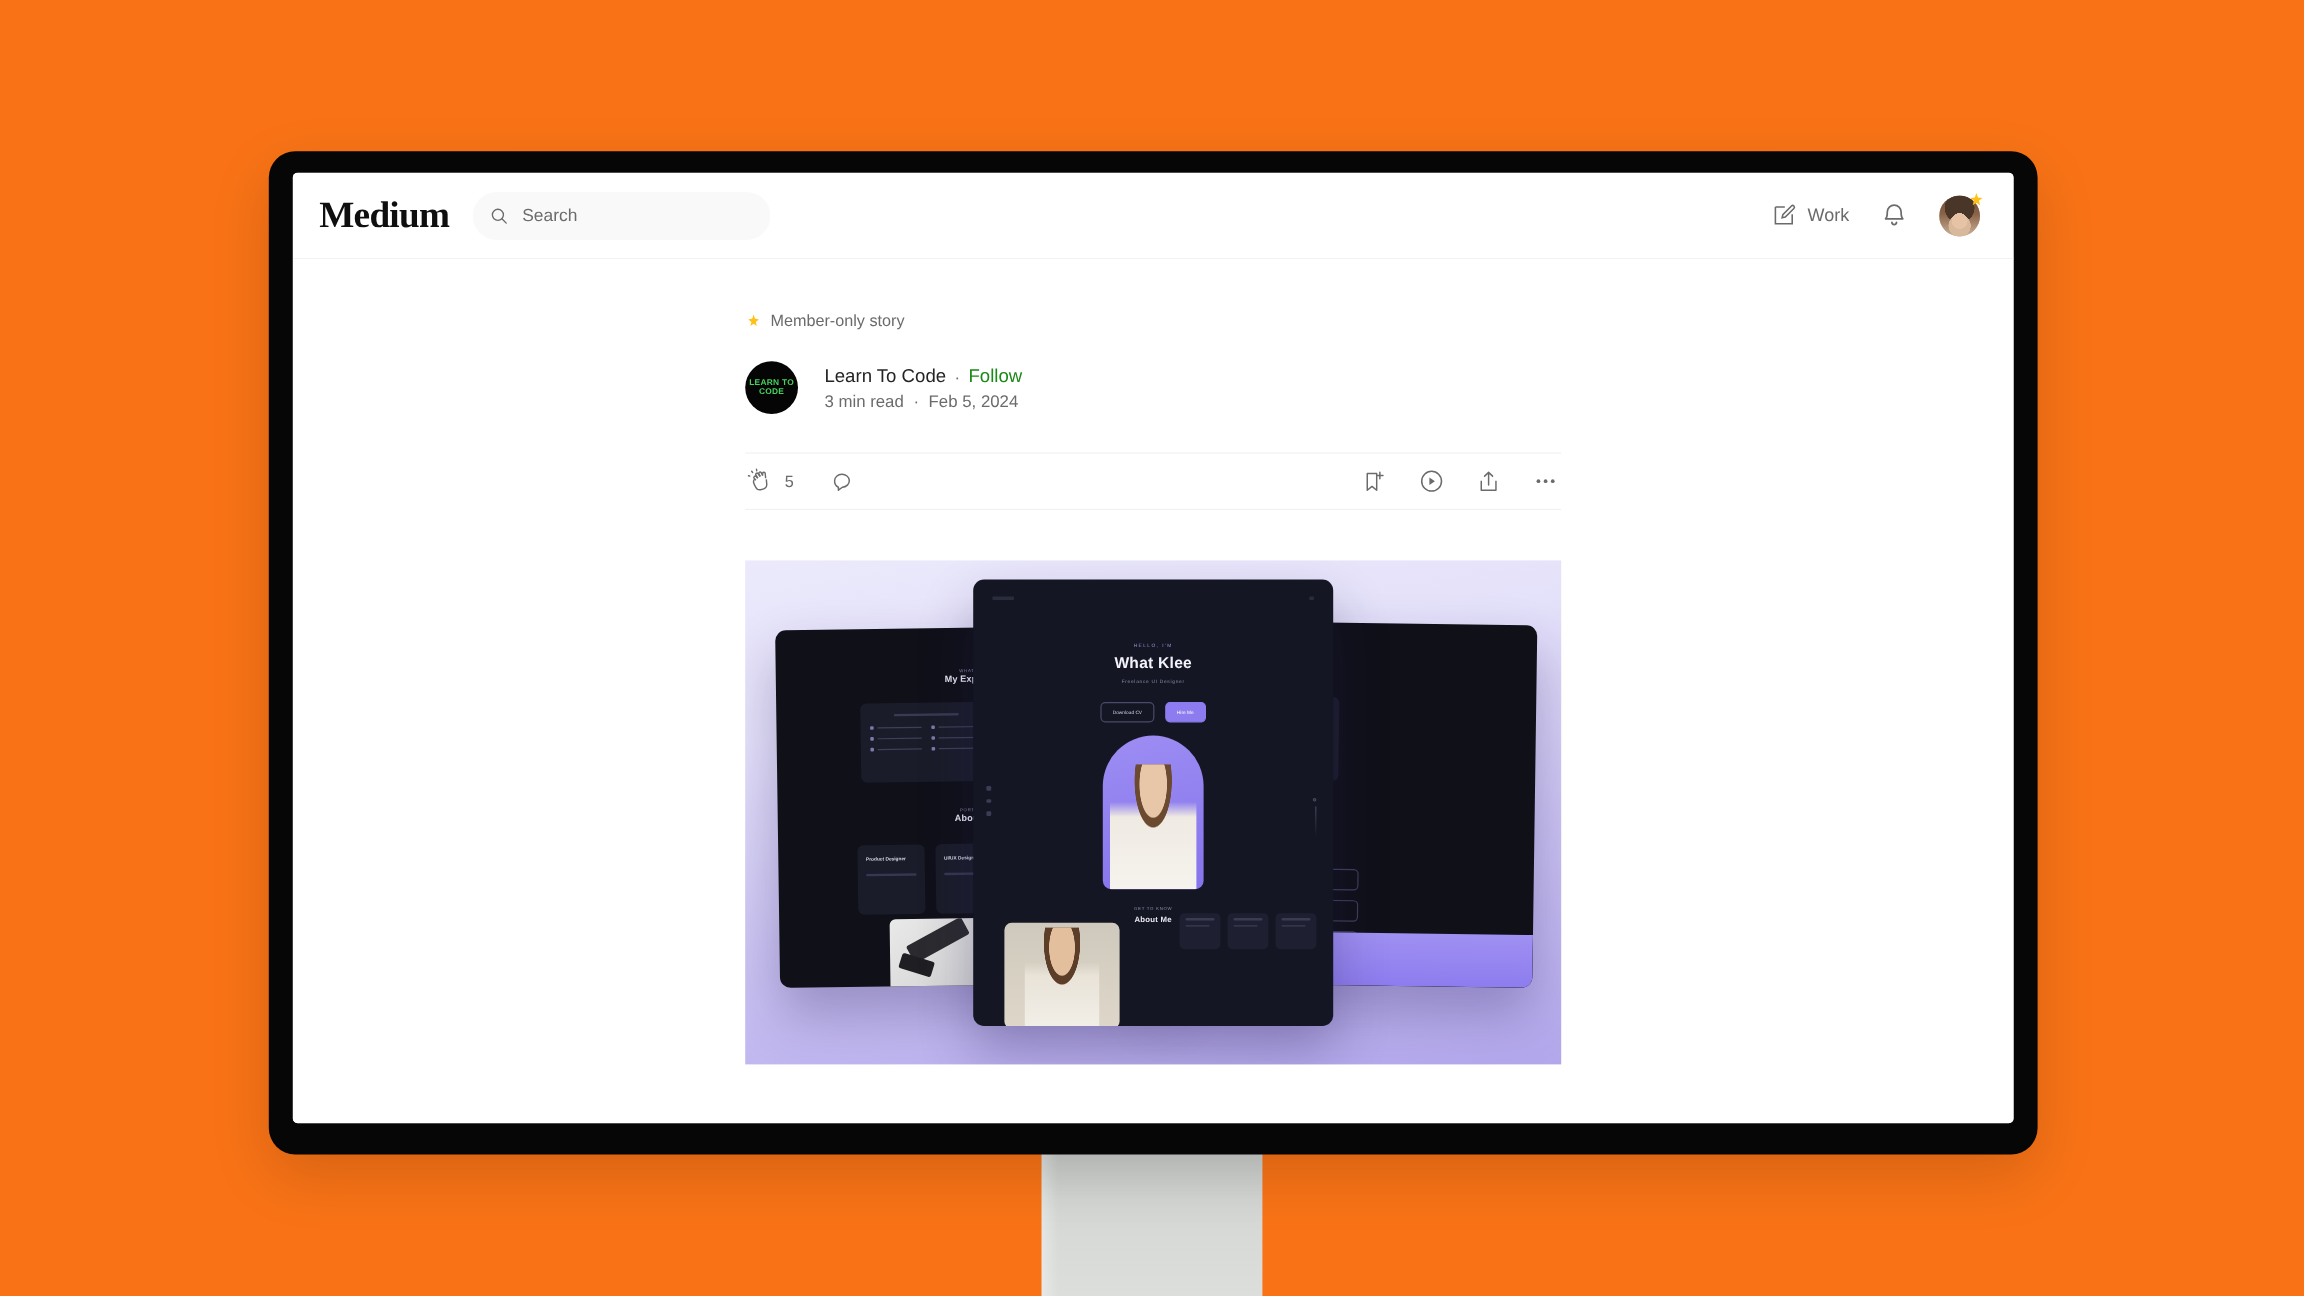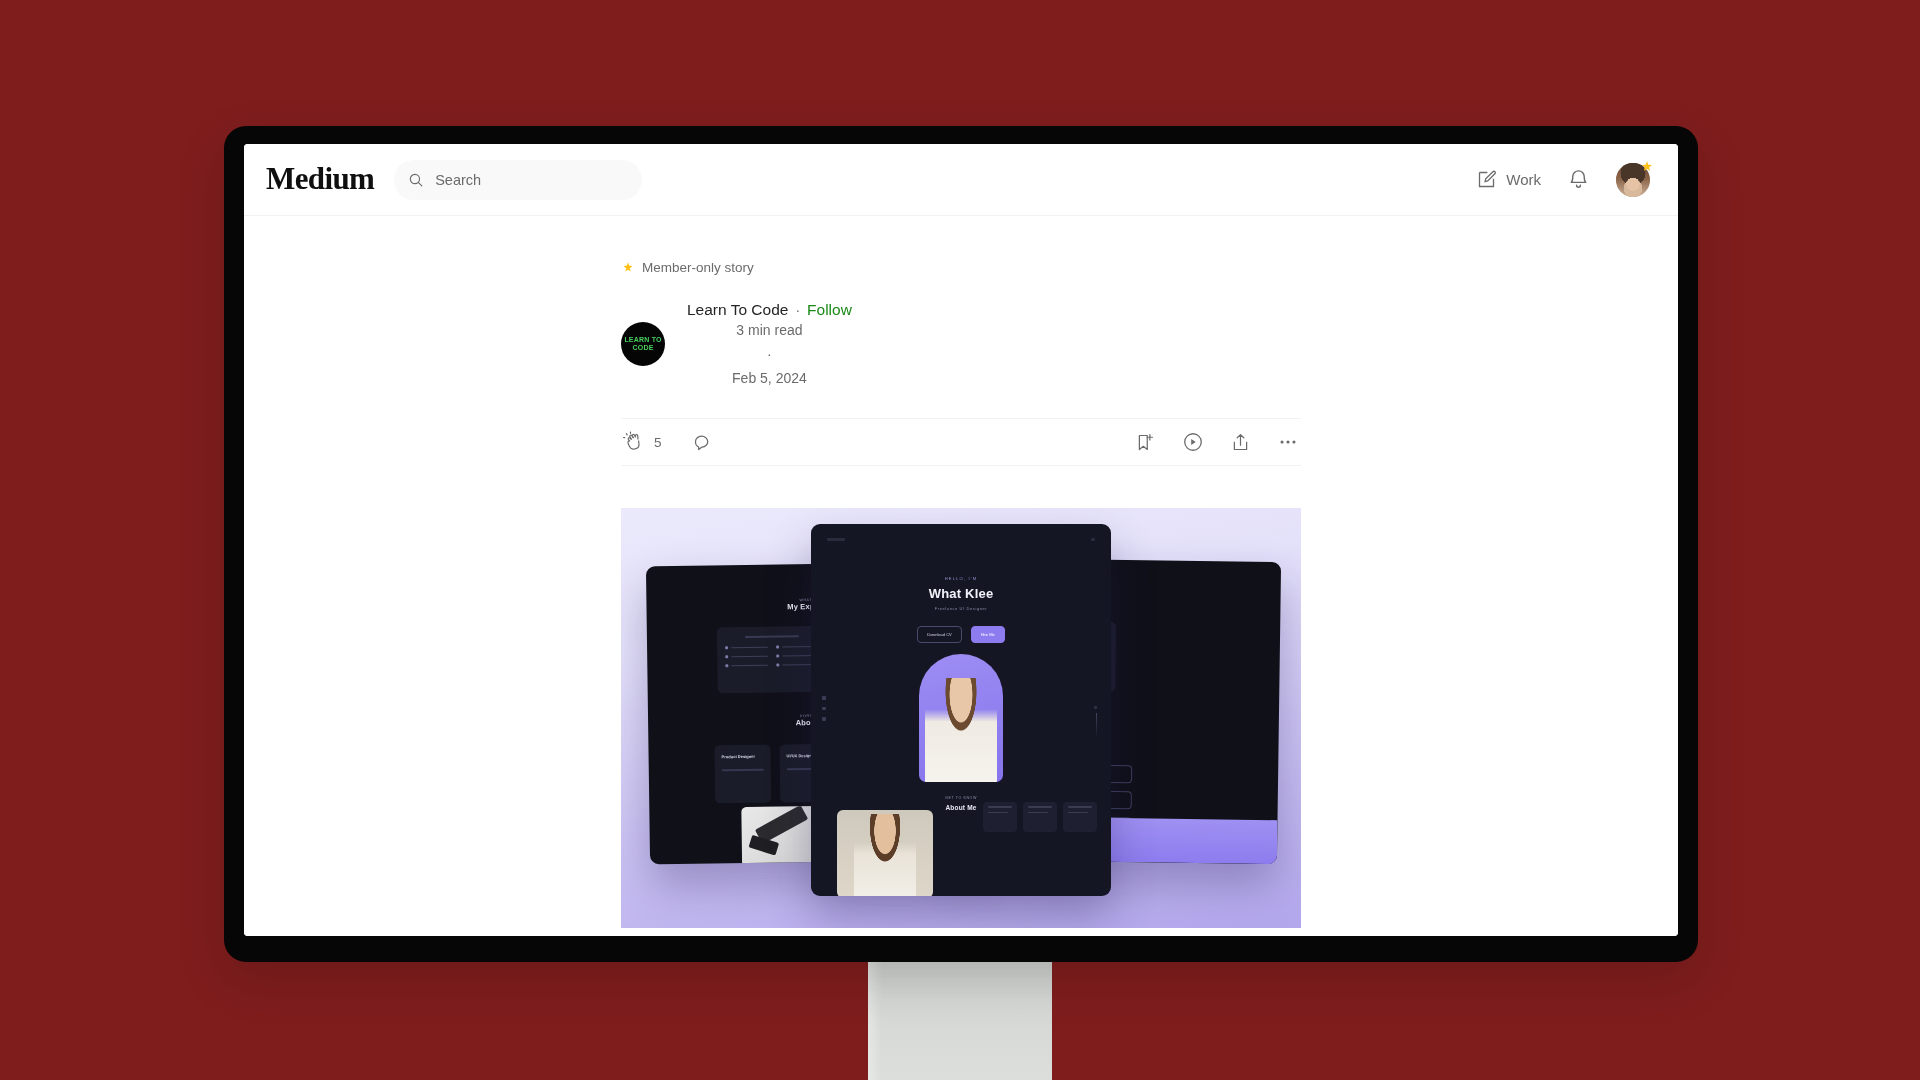--- a/index.html
+++ b/index.html
@@ -10,21 +10,21 @@
     overflow: hidden;
     background: #dfe4e0;
     font-family: "Liberation Sans", sans-serif;
     -webkit-font-smoothing: antialiased;
   }
 
   .scene {
     position: relative;
     width: 1920px;
     height: 1080px;
-    background: #7f1d1d;
+    background: #f97316;
   }
 
   
   .monitor {
     position: absolute;
     left: 224px;
     top: 126px;
     width: 1474px;
     height: 836px;
     background: #060606;
@@ -223,21 +223,20 @@
     font-size: 15.5px;
     text-decoration: none;
     cursor: pointer;
   }
   .byline-line2 {
     display: flex;
     align-items: center;
     gap: 8px;
     font-size: 14px;
     color: #6b6b6b;
-    flex-direction: column;
   }
 
   .actionbar {
     display: flex;
     align-items: center;
     border-top: 1px solid #f2f2f2;
     border-bottom: 1px solid #f2f2f2;
     padding: 12px 2px;
     margin-bottom: 42px;
   }

